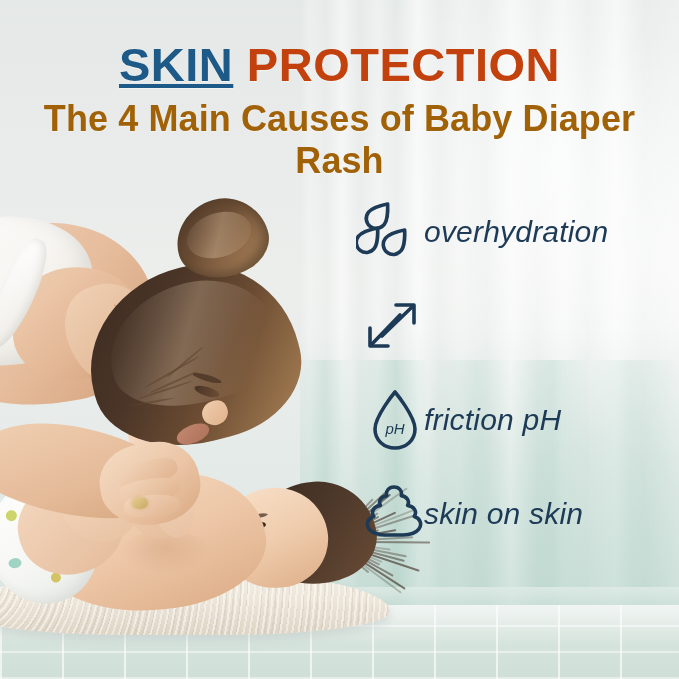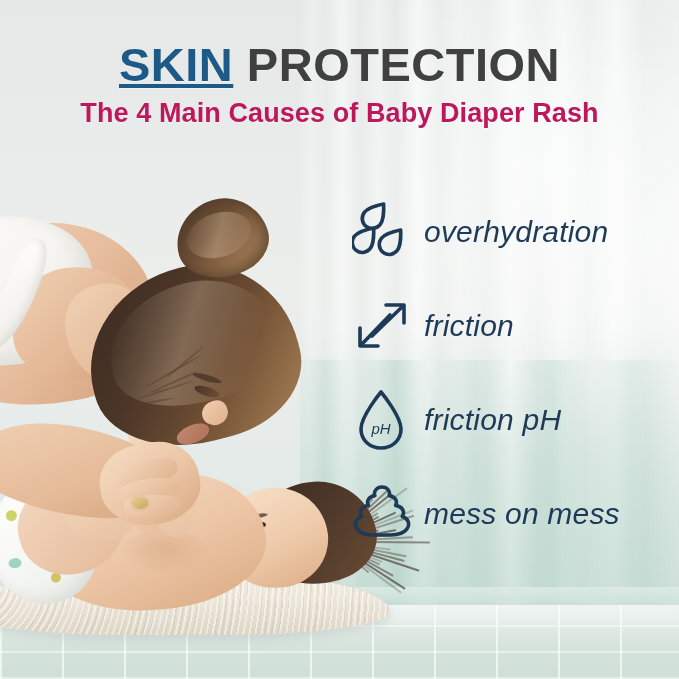--- a/index.html
+++ b/index.html
@@ -350,45 +350,45 @@
   #title {
     font-family:"Liberation Sans", sans-serif;
     font-weight:700;
     font-size:47px;
     letter-spacing:0.5px;
     line-height:1.05;
     color:#1b3552;
     text-shadow:0 1px 0 rgba(255,255,255,0.45);
   }
   #title .t1 { color:#1d5a87;text-decoration:underline; }
-  #title .t2 { color:#404040; }
+  #title .t2 { color:#c2410c; }
   #subtitle {
     margin-top:9px;
     font-family:"Liberation Sans", sans-serif;
     font-weight:700;
-    font-size:27px;
+    font-size:36px;
     letter-spacing:0.1px;
-    color:#be185d;
+    color:#a16207;
     text-shadow:0 1px 0 rgba(255,255,255,0.4);
   }
 
   
   #causes {
     position:absolute; left:352px; top:196px; width:300px;
     z-index:6;
   }
   .cause-row {
     display:flex; align-items:center;
     height:auto;
     font-style:italic;
   }
   .cause-row + .cause-row { margin-top:22px; }
   .cause-icon {
     width:72px; min-width:72px; height:72px;
-    display:flex; align-items:center; justify-content:flex-start;
+    display:flex; align-items:center; justify-content:flex-end;
   }
   .cause-label {
     font-family:"Liberation Sans", sans-serif;
     font-size:30px;
     font-weight:400;
     color:#1d3a56;
     letter-spacing:0.2px;
     white-space:nowrap;
   }
   .ico { display:block; }
@@ -532,21 +532,20 @@
       <span class="cause-icon">
         <svg class="ico" width="62" height="56" viewBox="0 0 62 56" aria-hidden="true">
 
           <line x1="20" y1="38" x2="50" y2="9"></line>
           <polyline points="34,7 52,7 52,25" style="stroke-width:3.6"></polyline>
 
           <line x1="38" y1="17" x2="10" y2="46"></line>
           <polyline points="26,48 8,48 8,30" style="stroke-width:3.6"></polyline>
         </svg>
       </span>
-      <span class="cause-label">friction</span>
     </div>
 
     <div class="cause-row">
       <span class="cause-icon">
         <svg class="ico" width="58" height="64" viewBox="0 0 58 64" aria-hidden="true">
           <path d="M29 4 C29 4 49 28 49 41 C49 52.2 40.0 60 29 60 C18.0 60 9 52.2 9 41 C9 28 29 4 29 4 Z"></path>
           <text x="29" y="46" text-anchor="middle">pH</text>
         </svg>
       </span>
       <span class="cause-label">friction pH</span>
@@ -562,17 +561,17 @@
                    C3.8 35.0 1.5 41.5 5.2 46.2
                    C8.0 49.8 14.5 52.0 21.0 52.0
                    L39.0 52.0
                    C45.5 52.0 52.0 49.8 54.8 46.2
                    C58.5 41.5 56.2 35.0 50.2 33.4
                    C53.5 28.6 50.0 23.4 43.6 22.4
                    C46.0 18.0 43.0 13.4 37.2 12.6
                    C38.5 8.5 35.5 4 30 4 Z"></path>
         </svg>
       </span>
-      <span class="cause-label">mess on mess</span>
+      <span class="cause-label">skin on skin</span>
     </div>
 
   </div>
 </div>
 
 </body></html>

